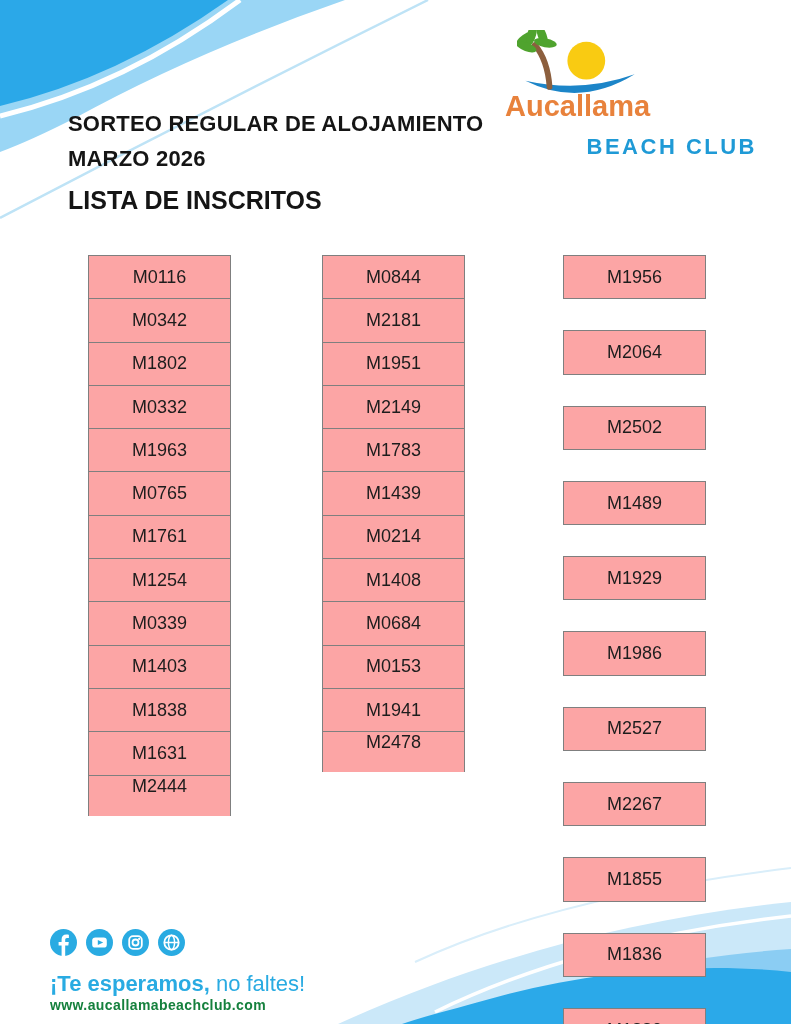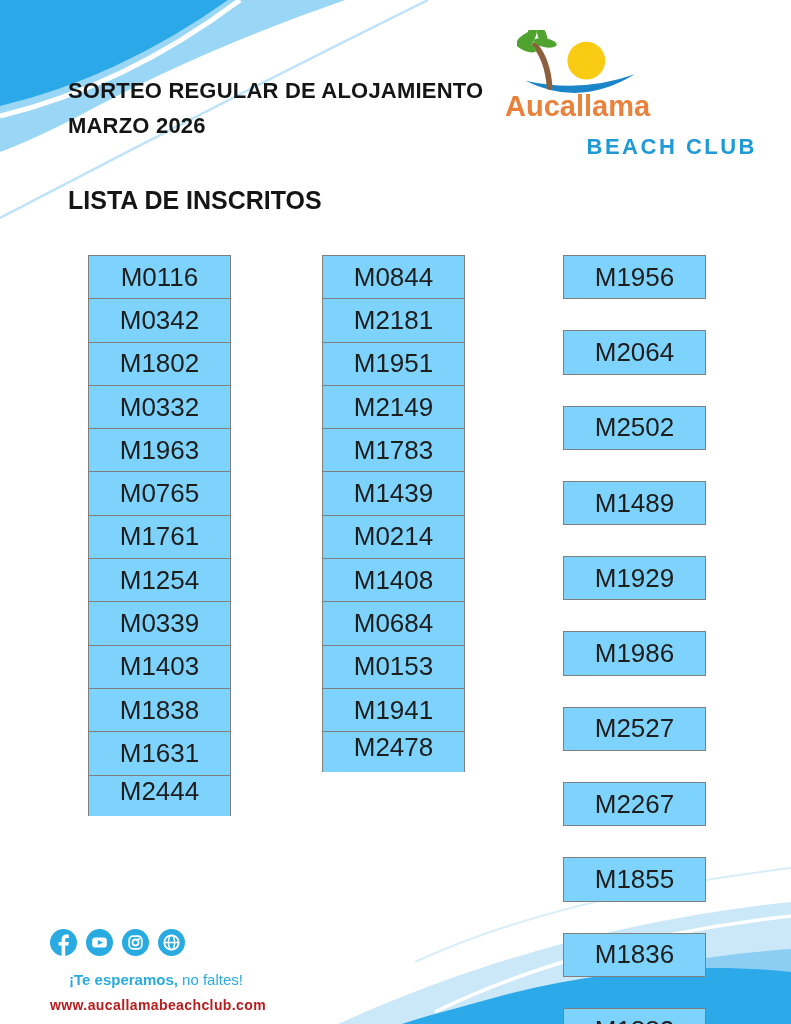--- a/index.html
+++ b/index.html
@@ -7,50 +7,50 @@
   body { font-family:"Liberation Sans", sans-serif; }
   .page {
     position:relative; width:791px; height:1024px; margin:0 auto;
     background:#ffffff; overflow:hidden;
   }
   
   .decor { position:absolute; pointer-events:none; }
   .decor-top { top:0; left:0; }
   .decor-bottom { bottom:0; left:0; }
   
-  .title-block { position:absolute; left:68px; top:73px; width:470px; }
+  .title-block { position:absolute; left:68px; top:106px; width:470px; }
   .title-line { font-size:22px; font-weight:bold; color:#151515; line-height:35px; letter-spacing:.2px; }
   .subtitle { position:absolute; left:68px; top:186px; font-size:25px; font-weight:bold; color:#151515; }
   
   .logo { position:absolute; left:505px; top:30px; width:262px; height:138px; }
   .logo-graphic { position:absolute; left:12px; top:0; }
   .logo-name {
     position:absolute; left:0; top:60px; width:260px;
     font-size:29px; font-weight:bold; letter-spacing:0px;
   }
   .logo-tagline {
     position:absolute; right:10px; top:104px; width:250px; text-align:right;
     font-size:22px; font-weight:bold; letter-spacing:2.5px;
   }
   
   .codes-col { position:absolute; top:255px; width:143px; display:flex; flex-direction:column; }
   .col-1 { left:88px; }
   .col-2 { left:322px; }
   .col-3 { left:563px;gap:32px; }
   .code-cell {
     height:44.3px; margin-top:-1px; border:1px solid #7f7f7f;
-    background:#7dd3fc; display:flex; align-items:center; justify-content:center;
-    font-size:26px; color:#1d1d1d;
+    background:#fca5a5; display:flex; align-items:center; justify-content:center;
+    font-size:18px; color:#1d1d1d;
   }
   .code-cell:first-child { margin-top:0; }
   .col-clipped .code-cell:last-child { border-bottom:none; height:41px; align-items:flex-start; }
   
   .social-row { position:absolute; left:50px; top:929px; display:flex; gap:9px; }
   .social-icon { width:27px; height:27px; display:block; cursor:pointer; }
-  .footer-message { position:absolute; left:50px; top:971px; font-size:15px;margin-left:19px; }
+  .footer-message { position:absolute; left:50px; top:971px; font-size:22px; }
   .footer-message .bold-part { font-weight:bold; }
   .footer-url { position:absolute; left:50px; top:997px; font-size:14px; font-weight:bold; letter-spacing:.4px; }
 </style>
 </head>
 <body>
 
 <div class="page">
 
   <svg class="decor decor-top" width="620" height="260" viewBox="0 0 620 260">
     <path d="M0,0 L345,0 Q195,52 75,118 Q32,140 0,152 Z" fill="#9AD6F5"></path>
@@ -153,15 +153,15 @@
     <svg class="social-icon" viewBox="0 0 27 27">
       <circle cx="13.5" cy="13.5" r="13.5" fill="#29ABE2"></circle>
       <circle cx="13.5" cy="13.5" r="7.2" fill="none" stroke="#ffffff" stroke-width="1.8"></circle>
       <ellipse cx="13.5" cy="13.5" rx="3.1" ry="7.2" fill="none" stroke="#ffffff" stroke-width="1.5"></ellipse>
       <line x1="6.3" y1="13.5" x2="20.7" y2="13.5" stroke="#ffffff" stroke-width="1.5"></line>
     </svg>
   </div>
   <div class="footer-message" style="color:#29ABE2">
     <span class="bold-part">¡Te esperamos,</span><span> no faltes!</span>
   </div>
-  <div class="footer-url" style="color:#b91c1c">www.aucallamabeachclub.com</div>
+  <div class="footer-url" style="color:#15803d">www.aucallamabeachclub.com</div>
 
 </div>
 
 </body></html>

